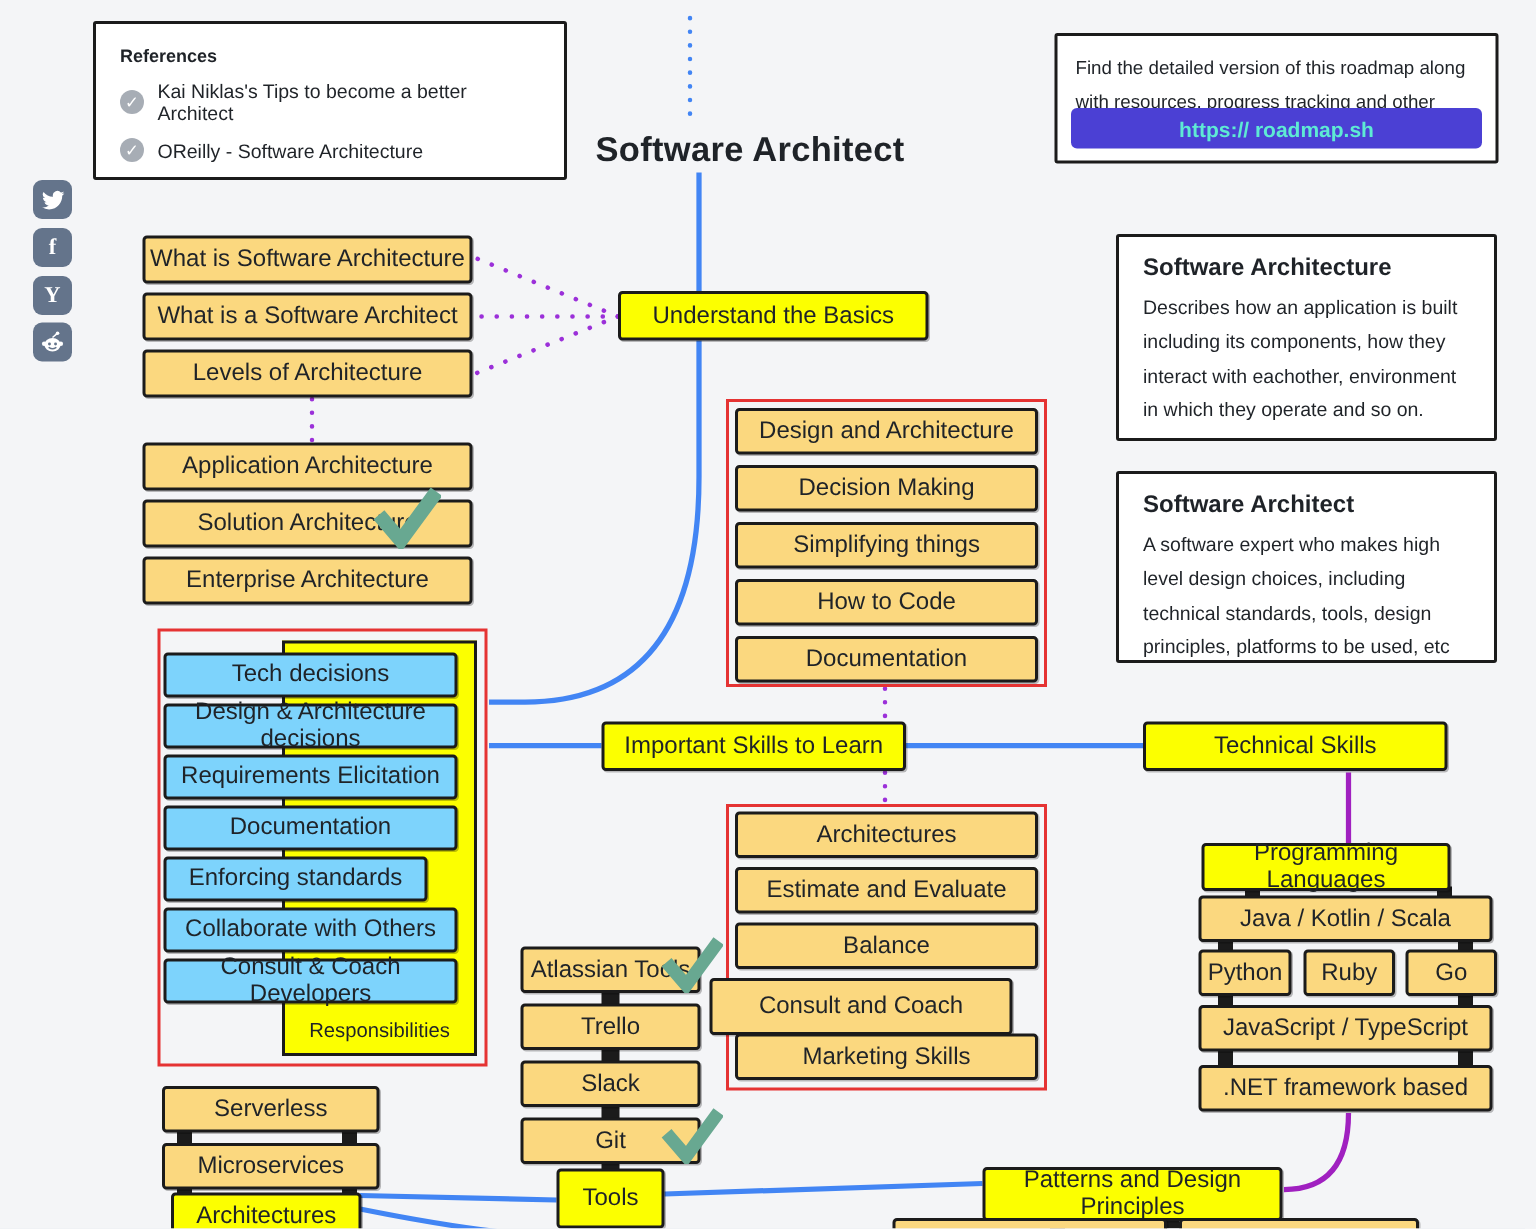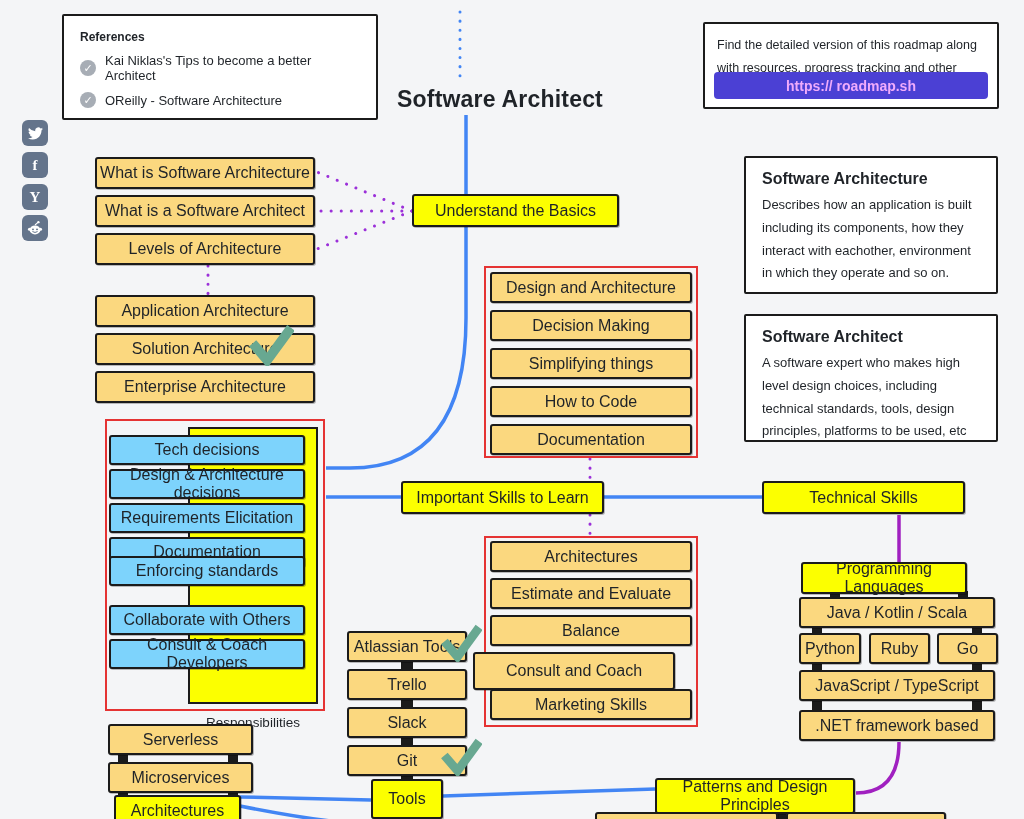--- a/index.html
+++ b/index.html
@@ -11,32 +11,32 @@
        box-shadow:1px 1px 0 rgba(0,0,0,.25);}
   .tan{background:#fbd87f;}
   .yellow{background:#fcff00;}
   .white{background:#7dd3fc;}
   .frame{position:absolute;box-sizing:border-box;border:2px solid #e53333;z-index:1;}
   .panel{position:absolute;box-sizing:border-box;background:#fff;border:2px solid #1b1b1b;border-radius:2px;z-index:2;
          padding:12px 16px;}
   .panel h3{margin:0 0 6px 0;font-size:16px;font-weight:700;}
   .panel p{margin:0;font-size:13px;line-height:1.75;}
   .yellow-pane{position:absolute;box-sizing:border-box;background:#fcff00;border:2px solid #1b1b1b;z-index:1;}
-  .resp-label{position:absolute;z-index:2;font-size:13.5px;font-weight:500;display:flex;align-items:center;justify-content:center;margin-top:36px;}
+  .resp-label{position:absolute;z-index:2;font-size:13.5px;font-weight:500;display:flex;align-items:center;justify-content:center;}
   #page-title{position:absolute;left:380px;top:86px;width:240px;height:32px;z-index:2;
               font-size:23px;font-weight:600;text-align:center;letter-spacing:.2px;}
   .ref-item{display:flex;align-items:center;gap:9px;font-size:13px;margin-top:9px;}
   .ref-check{width:16px;height:16px;border-radius:50%;background:#a7adb5;color:#fff;font-size:11px;
              display:flex;align-items:center;justify-content:center;flex:0 0 16px;}
   #ref-panel{left:62px;top:14px;width:316px;height:106px;}
   #ref-panel h4{margin:2px 0 4px 0;font-size:12px;font-weight:700;}
   #info-panel{left:703px;top:22px;width:296px;height:87px;padding:10px 12px;}
   #info-panel .txt{font-size:12.5px;line-height:1.85;}
   #info-btn{position:absolute;left:9px;right:9px;bottom:8px;height:27px;background:#4b40d4;border:none;border-radius:4px;
-            color:#f0abfc;font-weight:700;font-size:14px;font-family:"Liberation Sans",sans-serif;cursor:pointer;}
+            color:#5eead4;font-weight:700;font-size:14px;font-family:"Liberation Sans",sans-serif;cursor:pointer;}
   .social{position:absolute;left:22px;width:26px;height:26px;border-radius:6px;background:#64748b;z-index:2;
           display:flex;align-items:center;justify-content:center;color:#fff;cursor:pointer;}
   .social .ltr{font-weight:700;font-size:15px;font-family:"Liberation Serif",serif;}
   .check-icon{position:absolute;z-index:3;}
   .stub{z-index:2;}
 </style>
 </head>
 <body>
 
 <div id="canvas">
@@ -160,21 +160,21 @@
   <div class="box tan" style="left:490px;top:348px;width:202px;height:31px">Simplifying things</div>
   <div class="box tan" style="left:490px;top:386px;width:202px;height:31px">How to Code</div>
   <div class="box tan" style="left:490px;top:424px;width:202px;height:31px">Documentation</div>
 
   <div class="frame" style="left:105px;top:419px;width:220px;height:292px"></div>
   <div class="yellow-pane" style="left:188px;top:427px;width:130px;height:277px"></div>
   <div class="box white" style="left:109px;top:435px;width:196px;height:30px">Tech decisions</div>
   <div class="box white" style="left:109px;top:503px;width:196px;height:30px">Requirements Elicitation</div>
   <div class="box white" style="left:109px;top:469px;width:196px;height:30px">Design &amp; Architecture decisions</div>
   <div class="box white" style="left:109px;top:537px;width:196px;height:30px">Documentation</div>
-  <div class="box white" style="left:109px;top:556px;width:196px;height:30px">Enforcing standards</div>
+  <div class="box white" style="left:109px;top:571px;width:176px;height:30px">Enforcing standards</div>
   <div class="box white" style="left:109px;top:605px;width:196px;height:30px">Collaborate with Others</div>
   <div class="box white" style="left:109px;top:639px;width:196px;height:30px">Consult &amp; Coach Developers</div>
   <div class="resp-label" style="left:188px;top:674px;width:130px;height:24px">Responsibilities</div>
 
   <div class="box yellow" style="left:401px;top:481px;width:203px;height:33px">Important Skills to Learn</div>
   <div class="box yellow" style="left:762px;top:481px;width:203px;height:33px">Technical Skills</div>
 
   <div class="frame" style="left:484px;top:536px;width:214px;height:191px"></div>
   <div class="box tan" style="left:490px;top:541px;width:202px;height:31px">Architectures</div>
   <div class="box tan" style="left:490px;top:578px;width:202px;height:31px">Estimate and Evaluate</div>

